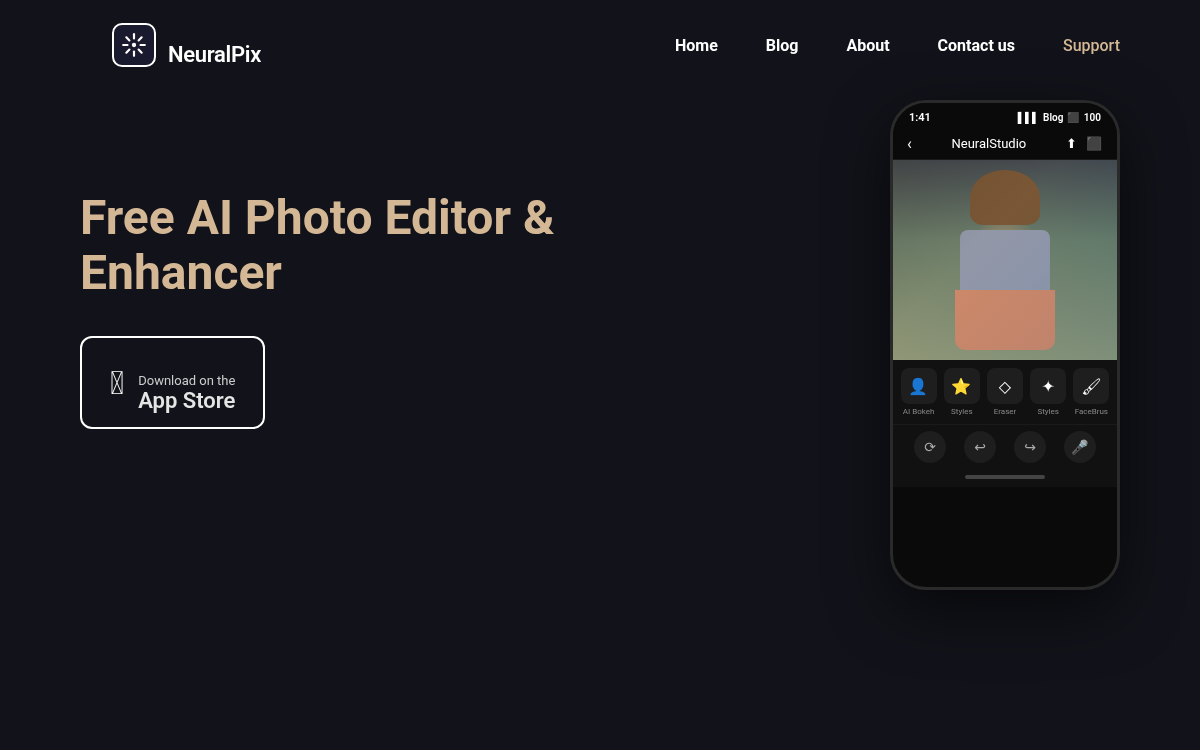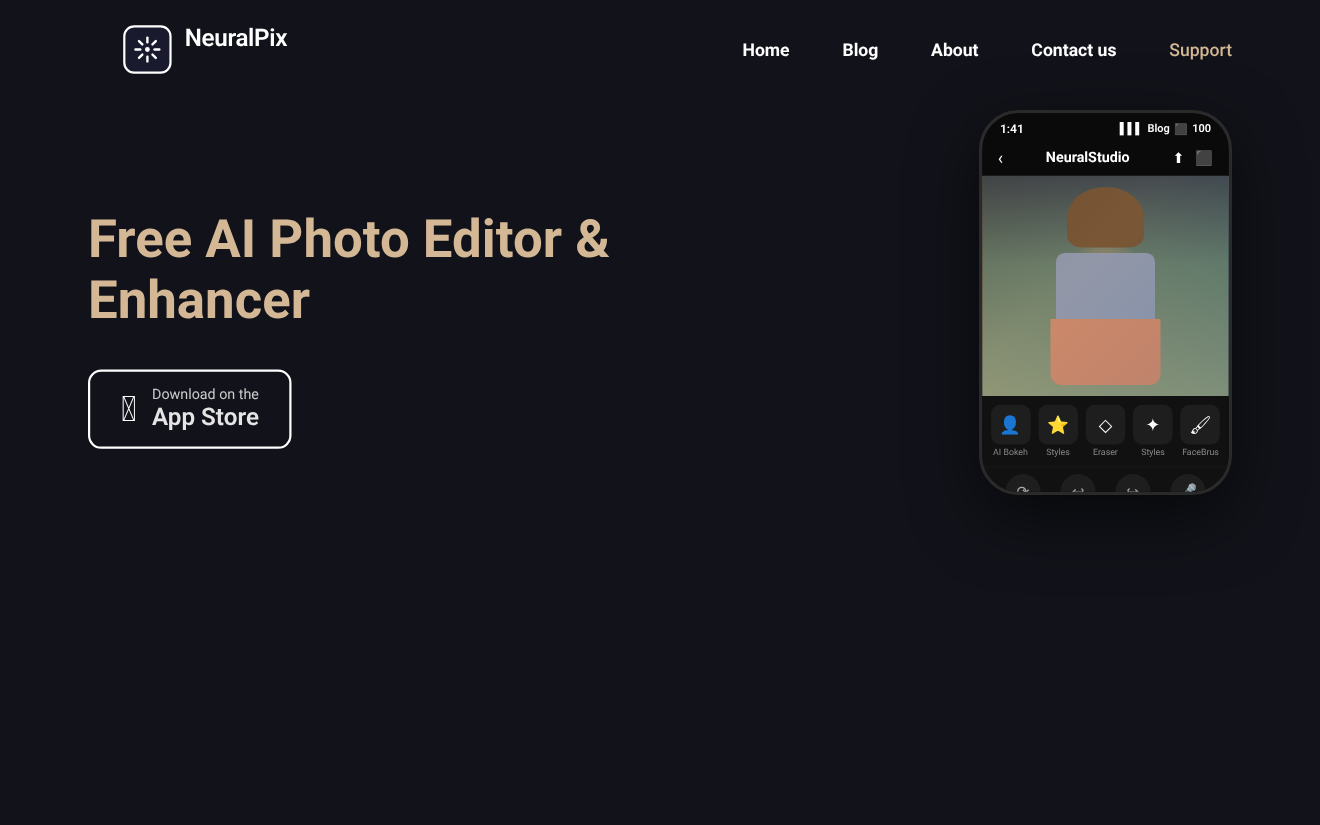--- a/index.html
+++ b/index.html
@@ -17,21 +17,21 @@
     header {
       display: flex;
       align-items: center;
       justify-content: space-between;
       padding: 20px 80px;
       height: 90px;
     }
 
     .logo-area {
       display: flex;
-      align-items: flex-start;
+      align-items: flex-end;
       gap: 12px;
       padding-left: 32px;
     }
 
     .logo-icon {
       width: 44px;
       height: 44px;
       background: #1a1a2e;
       border: 2px solid #ffffff;
       border-radius: 10px;
@@ -134,39 +134,40 @@
     .app-store-text {
       display: flex;
       flex-direction: column;
       align-items: flex-start;
     }
 
     .app-store-small {
       font-size: 13px;
       font-weight: 400;
       color: #cccccc;
+      margin-top: 21px;
     }
 
     .app-store-large {
       font-size: 22px;
       font-weight: 600;
       color: #e5e5e5;
     }
 
     
     .right-section {
       position: absolute;
       right: 80px;
       top: 10px;
       width: 230px;
     }
 
     .phone-mockup {
       width: 230px;
-      height: 350px;
+      height: 490px;
       background: #0a0a0a;
       border-radius: 36px;
       border: 3px solid #2a2a2a;
       overflow: hidden;
       position: relative;
       box-shadow: 0 20px 60px rgba(0,0,0,0.6);
     }
 
     
     .phone-status {
@@ -193,21 +194,21 @@
       justify-content: space-between;
       align-items: center;
       padding: 6px 14px;
       background: #0a0a0a;
       border-bottom: 1px solid #1a1a1a;
     }
 
     .phone-header-title {
       font-size: 13px;
       color: white;
-      font-weight: 700;
+      font-weight: 400;
     }
 
     .phone-header-icons {
       display: flex;
       gap: 10px;
       color: white;
       font-size: 13px;
     }
 
     

